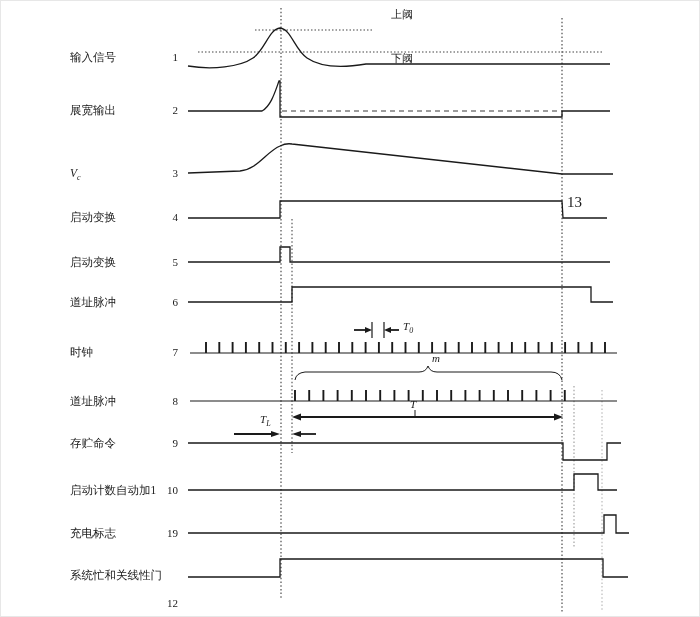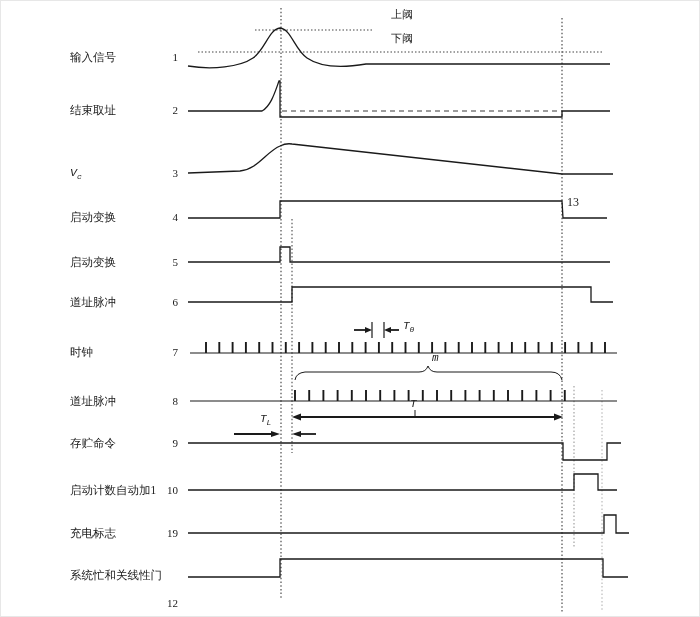--- a/index.html
+++ b/index.html
@@ -11,23 +11,23 @@
   svg{position:absolute;left:0;top:0;}
   .row-label{
     position:absolute;left:70px;font-size:11.5px;letter-spacing:0px;
     white-space:nowrap;line-height:14px;
   }
   .row-num{
     position:absolute;left:150px;width:28px;text-align:right;
     font-size:11px;line-height:14px;
   }
   .ann{position:absolute;font-size:11px;line-height:13px;white-space:nowrap;}
-  .math{font-style:italic;font-family:Liberation Mono, monospace;}
+  .math{font-style:italic;}
   sub{font-size:8px;font-style:italic;}
-  .small{font-size:12px;}
+  .small{font-size:15px;}
 </style>
 </head>
 <body>
 
 <div id="stage">
 
   <svg width="700" height="617" viewBox="0 0 700 617">
 
     <line x1="281" y1="8" x2="281" y2="600" stroke="#3a3a3a" stroke-width="1.1" stroke-dasharray="1.5,2.2"></line>
     <line x1="292" y1="219" x2="292" y2="453" stroke="#4a4a4a" stroke-width="1.1" stroke-dasharray="1.5,2.2"></line>
@@ -132,21 +132,21 @@
     <path d="M188,443 L563,443 L563,460 L607,460 L607,443 L621,443" fill="none" stroke="#1a1a1a" stroke-width="1.3"></path>
 
     <path d="M188,490 L574,490 L574,474 L598,474 L598,490 L617,490" fill="none" stroke="#1a1a1a" stroke-width="1.3"></path>
 
     <path d="M188,533 L604,533 L604,515 L616,515 L616,533 L629,533" fill="none" stroke="#1a1a1a" stroke-width="1.3"></path>
 
     <path d="M188,577 L280,577 L280,559 L603,559 L603,577 L628,577" fill="none" stroke="#1a1a1a" stroke-width="1.3"></path>
   </svg>
 
   <div class="row-label" style="top:50px">输入信号</div>
-  <div class="row-label" style="top:103px">结束取址</div>
+  <div class="row-label" style="top:103px">展宽输出</div>
   <div class="row-label math" style="top:166px"><span>V</span><sub>c</sub></div>
   <div class="row-label" style="top:210px">启动变换</div>
   <div class="row-label" style="top:255px">启动变换</div>
   <div class="row-label" style="top:295px">道址脉冲</div>
   <div class="row-label" style="top:345px">时钟</div>
   <div class="row-label" style="top:394px">道址脉冲</div>
   <div class="row-label" style="top:436px">存贮命令</div>
   <div class="row-label" style="top:483px">启动计数自动加1</div>
   <div class="row-label" style="top:526px">充电标志</div>
   <div class="row-label" style="top:568px">系统忙和关线性门</div>
@@ -158,20 +158,20 @@
   <div class="row-num" style="top:255px">5</div>
   <div class="row-num" style="top:295px">6</div>
   <div class="row-num" style="top:345px">7</div>
   <div class="row-num" style="top:394px">8</div>
   <div class="row-num" style="top:436px">9</div>
   <div class="row-num" style="top:483px">10</div>
   <div class="row-num" style="top:526px">19</div>
   <div class="row-num" style="top:596px">12</div>
 
   <div class="ann" style="left:391px;top:8px">上阈</div>
-  <div class="ann" style="left:391px;top:32px">下阈</div>
+  <div class="ann" style="left:391px;top:52px">下阈</div>
   <div class="ann small" style="left:567px;top:196px">13</div>
   <div class="ann math" style="left:403px;top:320px"><span>T</span><sub>0</sub></div>
   <div class="ann math" style="left:432px;top:352px">m</div>
   <div class="ann math" style="left:410px;top:398px">T</div>
   <div class="ann math" style="left:260px;top:413px"><span>T</span><sub>L</sub></div>
 
 </div>
 
 </body></html>

